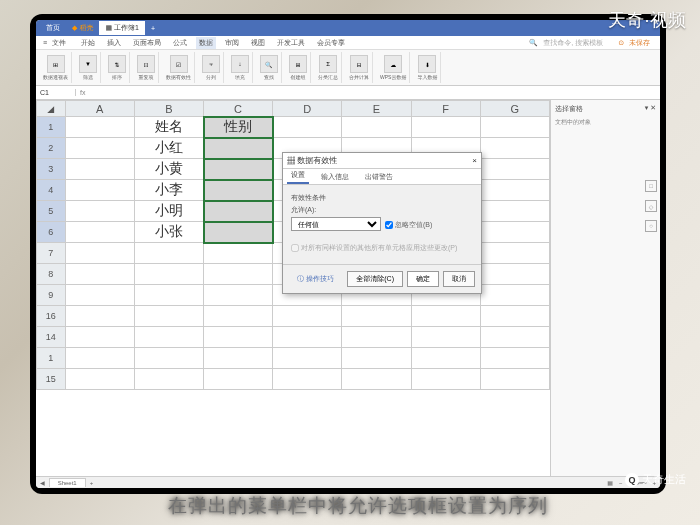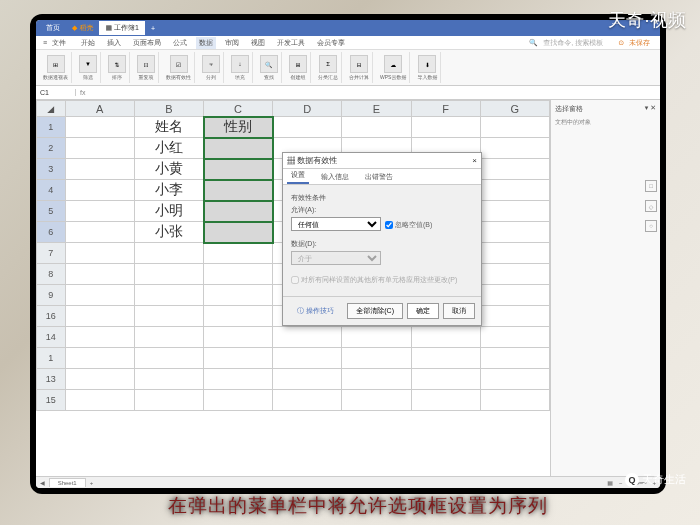--- a/index.html
+++ b/index.html
@@ -48,21 +48,21 @@
 .dlg-body select,.dlg-body input{width:90px;height:14px;font-size:7px;background:#fff;border:1px solid #999;padding:0 2px}
 .dlg-body .chk{font-size:7px;color:#666;display:flex;align-items:center;gap:2px;margin:3px 0}
 .dlg-body .chk input{width:8px;height:8px}
 .dlg-btns{padding:6px;display:flex;justify-content:flex-end;gap:4px;border-top:1px solid #ccc;background:#f0f0f0}
 .dlg-btns button{font-size:7px;padding:2px 8px;background:#fafafa;border:1px solid #999}
 .dlg-btns button.primary{background:#fff}
 .watermark{position:absolute;top:8px;right:14px;color:#fff;font-size:18px;font-weight:300;text-shadow:0 1px 2px rgba(0,0,0,0.5)}
 .watermark b{font-weight:500}
 .wm2{position:absolute;bottom:38px;right:14px;color:#fff;font-size:11px;display:flex;align-items:center;gap:3px}
 .wm2 .circ{width:14px;height:14px;border-radius:50%;background:#fff;color:#333;display:flex;align-items:center;justify-content:center;font-size:9px;font-weight:bold}
-.subtitle{position:absolute;bottom:6px;left:16px;right:0;text-align:center;color:#7f1d1d;font-size:19px;text-shadow:0 0 4px rgba(0,0,0,0.8),0 0 8px rgba(0,0,0,0.6);letter-spacing:1px}
+.subtitle{position:absolute;bottom:6px;left:16px;right:0;text-align:center;color:#737373;font-size:19px;text-shadow:0 0 4px rgba(0,0,0,0.8),0 0 8px rgba(0,0,0,0.6);letter-spacing:1px}
 .wincontrols{position:absolute;top:0;right:0;display:flex}
 .wincontrols span{width:20px;height:16px;display:flex;align-items:center;justify-content:center;font-size:8px;color:#fff}
 .side-icons{position:absolute;right:0;top:80px;width:18px;display:flex;flex-direction:column;gap:8px;align-items:center}
 .side-icons span{width:12px;height:12px;border:1px solid #aaa;font-size:6px;display:flex;align-items:center;justify-content:center;color:#888}
 </style>
 </head>
 <body>
 
 <div class="photo-bg"></div>
 <div class="tablet">
@@ -269,30 +269,20 @@
                 <td></td>
                 <td></td>
                 <td></td>
                 <td></td>
                 <td></td>
                 <td></td>
                 <td></td>
               </tr>
           <tr>
                 <th class="rowh">1</th>
-                <td></td>
-                <td></td>
-                <td></td>
-                <td></td>
-                <td></td>
-                <td></td>
-                <td></td>
-              </tr>
-          <tr>
-                <th class="rowh">13</th>
                 <td></td>
                 <td></td>
                 <td></td>
                 <td></td>
                 <td></td>
                 <td></td>
                 <td></td>
               </tr>
           <tr>
                 <th class="rowh">15</th>
@@ -322,24 +312,20 @@
             <div class="field">
               <div class="lbl">允许(A):</div>
               <div style="display:flex;gap:4px;align-items:flex-start">
                 <select><option>任何值</option></select>
                 <label class="chk">
                     <input type="checkbox" checked="" style="">
                     <span>忽略空值(B)</span>
                   </label>
               </div>
             </div>
-            <div class="field">
-              <div class="lbl">数据(D):</div>
-              <select disabled="" style="background:#e8e8e8"><option>介于</option></select>
-            </div>
             <label class="chk" style="margin-top:10px">
                 <input type="checkbox" disabled="" style="">
                 <span style="color:#aaa">对所有同样设置的其他所有单元格应用这些更改(P)</span>
               </label>
           </div>
           <div class="dlg-btns">
             <button style="margin-right:auto;border:none;background:none;color:#4a6fb8">ⓘ <span>操作技巧</span></button>
             <button>全部清除(C)</button>
             <button class="primary">确定</button>
             <button>取消</button>

